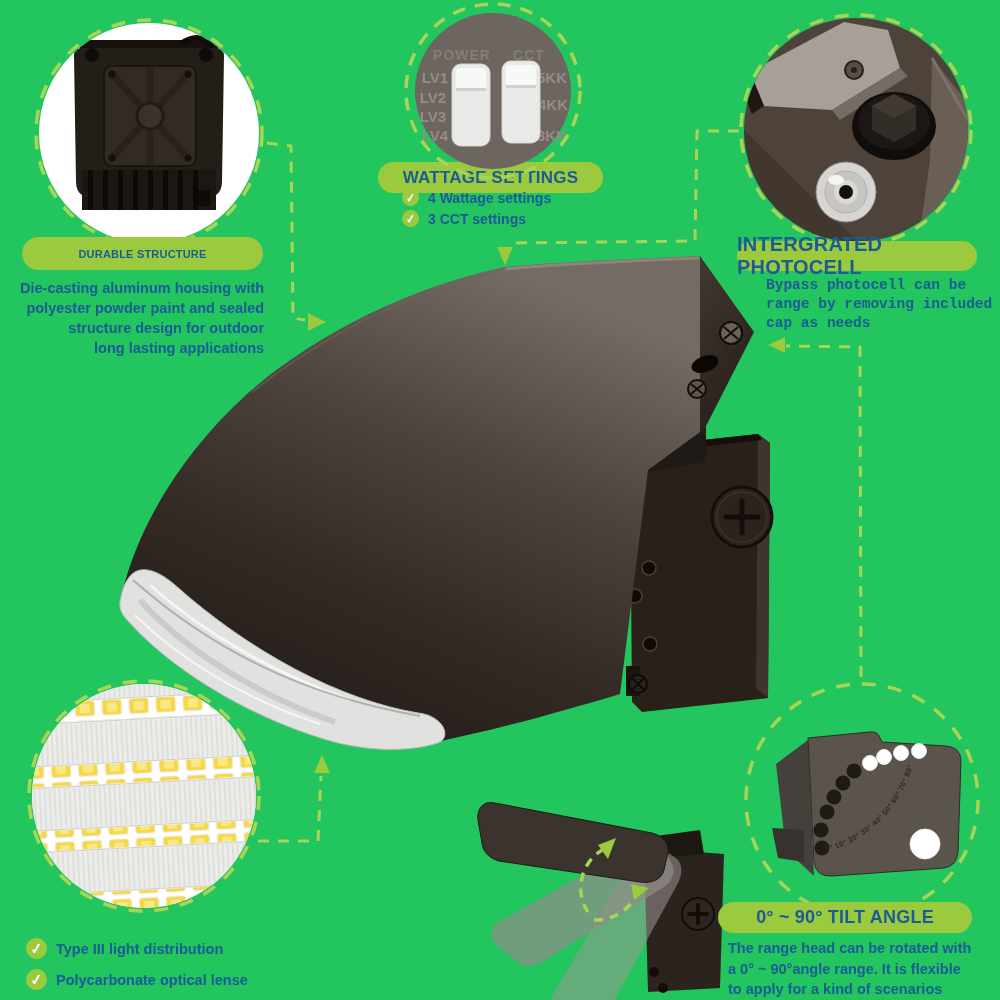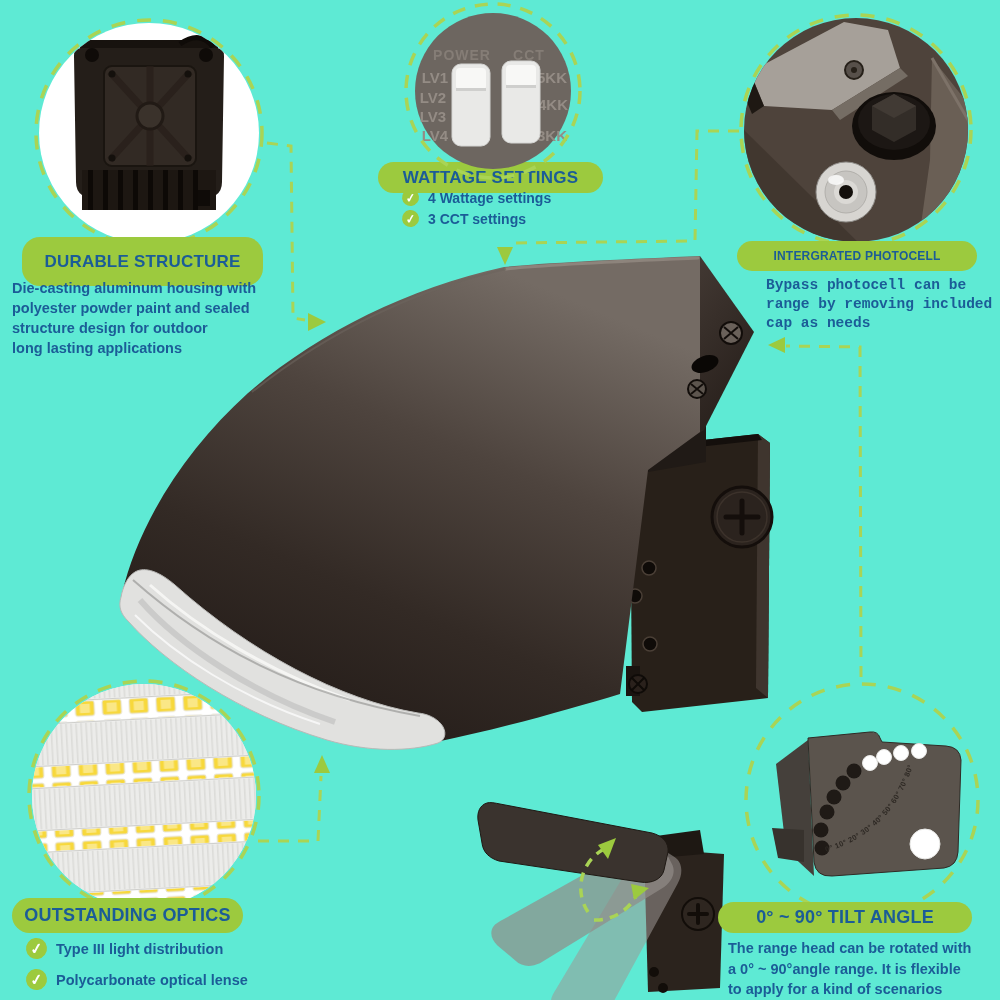--- a/index.html
+++ b/index.html
@@ -1,16 +1,16 @@
 <!DOCTYPE html>
 <html><head>
 <meta charset="utf-8">
 <style>
   html,body{margin:0;padding:0;background:#fff;}
-  .stage{position:relative;width:1000px;height:1000px;background:#5eead4;overflow:hidden;
+  .stage{position:relative;width:1000px;height:1000px;background:#22c55e;overflow:hidden;
          font-family:"Liberation Sans",sans-serif;}
   .circ{position:absolute;}
   .circ svg{display:block;}
   #art{position:absolute;left:0;top:0;z-index:6;pointer-events:none;}
   .z-low{z-index:4;}
   .z-high{z-index:12;}
   .pill{position:absolute;z-index:10;background:#9cca3e;color:#1b5c97;font-weight:bold;
         display:flex;align-items:center;justify-content:center;border-radius:18px;
         letter-spacing:.2px;}
   .para{position:absolute;z-index:10;color:#1b5c97;font-weight:bold;font-size:14.5px;line-height:20px;}
@@ -300,31 +300,30 @@
       <path d="M 258 841 L 318 841 L 321 776"></path>
     </g>
     <g fill="#9cca3e">
       <polygon points="308,313 326,322 308,331"></polygon>
       <polygon points="497,247 513,247 505,265"></polygon>
       <polygon points="785,337 785,353 768,345"></polygon>
       <polygon points="314,773 330,773 322,755"></polygon>
     </g>
   </svg>
 
-  <div class="pill" style="left:22px;top:237px;width:241px;height:49px;font-size:17px;">DURABLE STRUCTURE</div>
+  <div class="pill" style="left:22px;top:237px;width:241px;height:33px;font-size:11px;">DURABLE STRUCTURE</div>
 
   <div class="pill" style="left:378px;top:162px;width:225px;height:31px;font-size:17px;">WATTAGE SETTINGS</div>
 
-  <div class="pill" style="left:737px;top:241px;width:240px;height:30px;font-size:12px;">INTERGRATED PHOTOCELL</div>
-
-  <div class="pill" style="left:12px;top:898px;width:231px;height:35px;font-size:18px;">OUTSTANDING OPTICS</div>
+  <div class="pill" style="left:737px;top:241px;width:240px;height:30px;font-size:20px;">INTERGRATED PHOTOCELL</div>
+
 
   <div class="pill" style="left:718px;top:902px;width:254px;height:31px;font-size:18px;">0° ~ 90° TILT ANGLE</div>
 
-  <div class="para" style="left:12px;top:278px;">
+  <div class="para" style="left:20px;top:278px;text-align:right;">
     <div>Die-casting aluminum housing with</div>
     <div>polyester powder paint and sealed</div>
     <div>structure design for outdoor</div>
     <div>long lasting applications</div>
   </div>
 
   <div class="para" style="left:766px;top:276px;line-height:19px;font-family:Liberation Mono, monospace;">
     <div>Bypass photocell can be</div>
     <div>range by removing included</div>
     <div>cap as needs</div>

